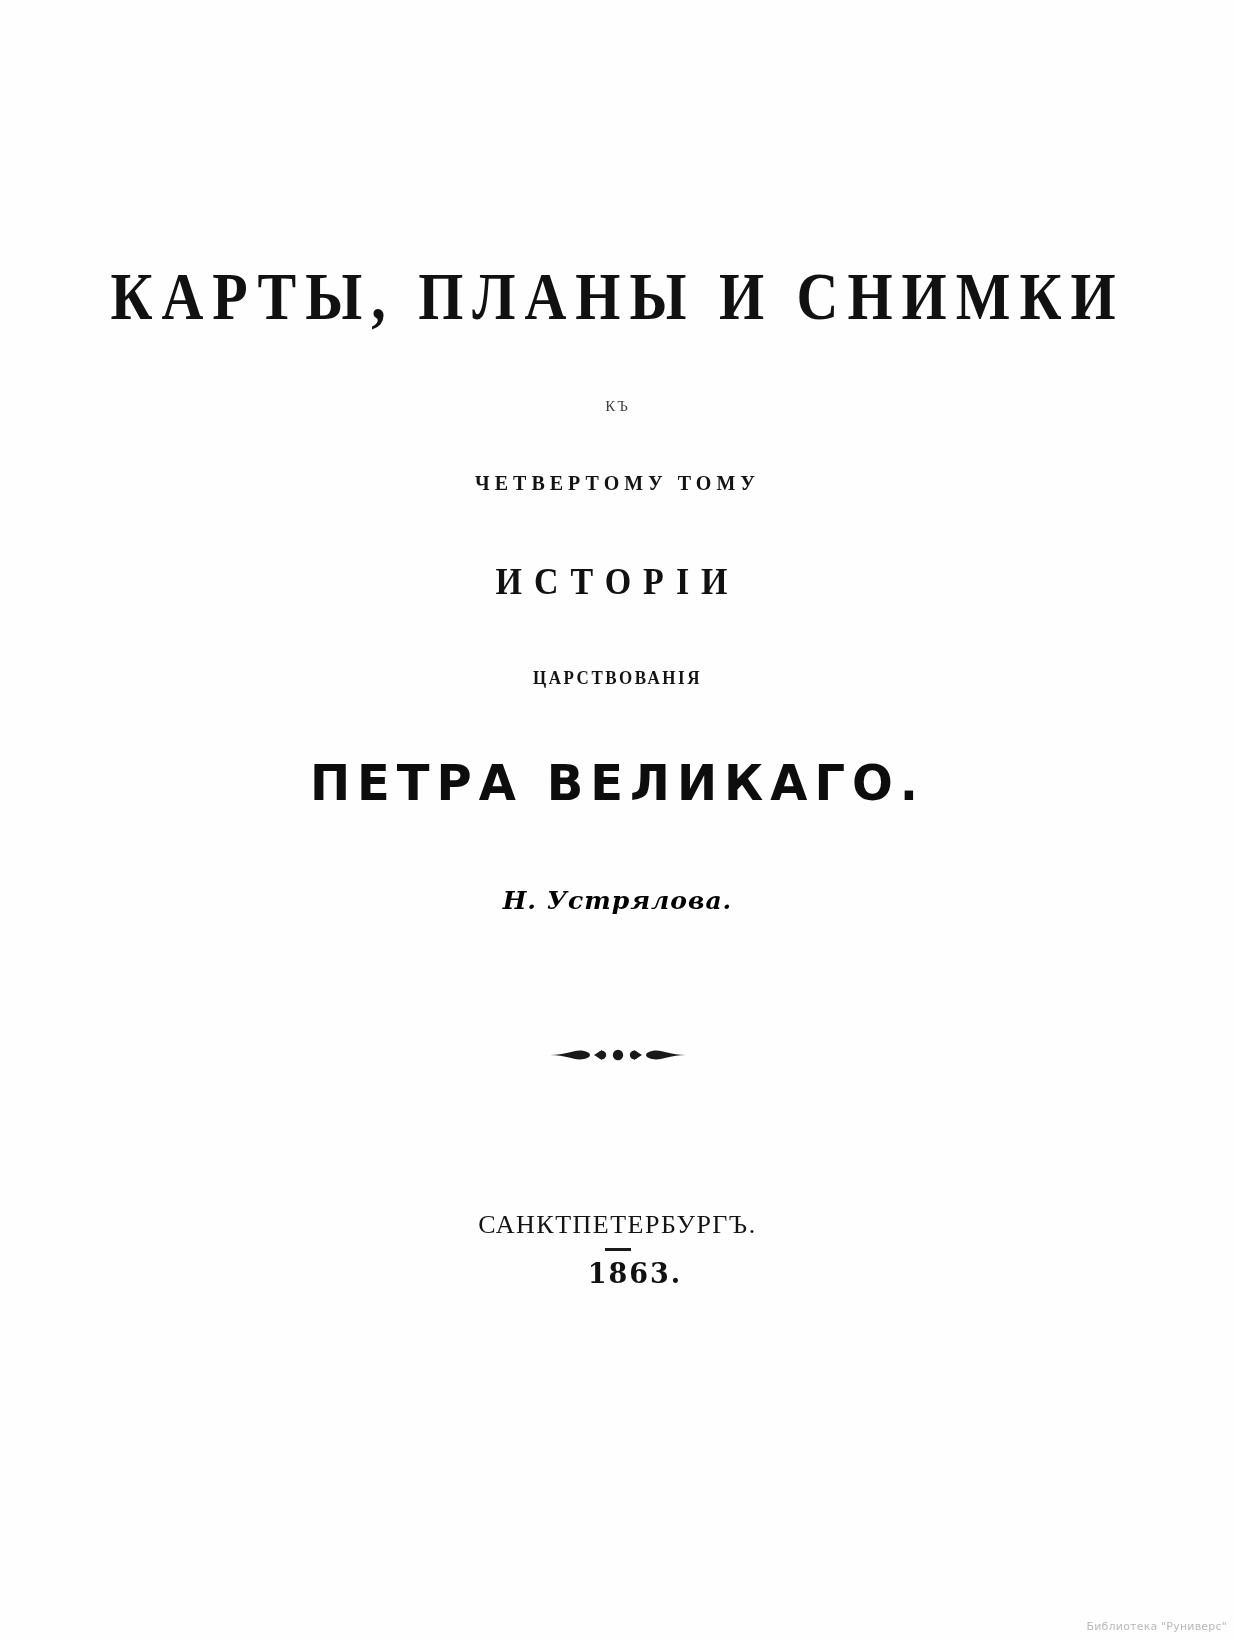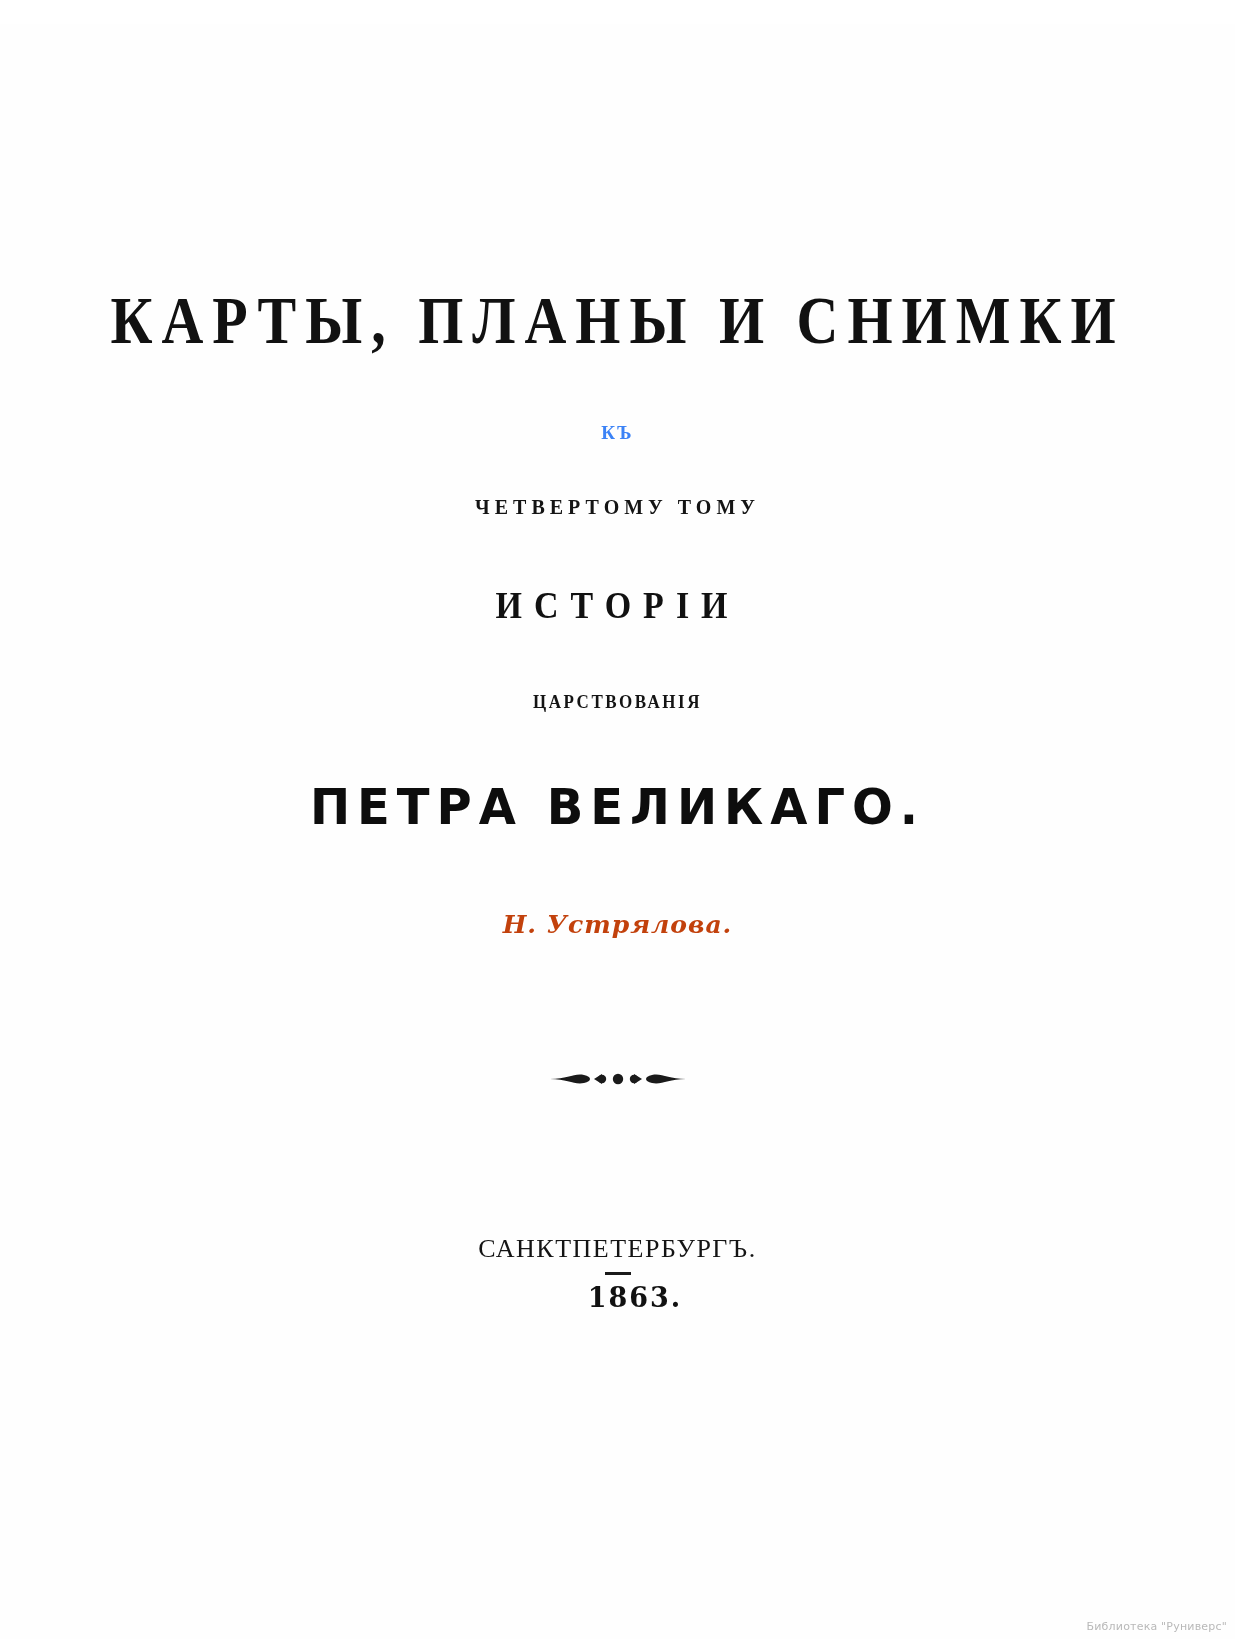--- a/index.html
+++ b/index.html
@@ -12,21 +12,20 @@
     height: 1639px;
     position: relative;
     font-family: "Liberation Serif", serif;
     color: #1a1a1a;
     overflow: hidden;
   }
   .page {
     position: absolute;
     inset: 0;
     background: #fefefe;
-    margin-top: 24px;
   }
   .content {
     position: absolute;
     left: 0;
     right: 0;
     top: 0;
     text-align: center;
   }
 
   .title-main {
@@ -42,25 +41,25 @@
     text-align: center;
     transform: scaleY(1.16);
     transform-origin: center top;
   }
 
   .line-k {
     position: absolute;
     top: 398px;
     left: 0;
     right: 0;
-    font-size: 19px;
-    font-weight: 700;
+    font-size: 15px;
+    font-weight: 400;
     letter-spacing: 2px;
     text-align: center;
-    color: #3b82f6;
+    color: #404040;
   }
 
   .line-volume {
     position: absolute;
     top: 472px;
     left: 0;
     right: 0;
     font-size: 20px;
     font-weight: 700;
     letter-spacing: 5px;
@@ -113,21 +112,21 @@
     position: absolute;
     top: 886px;
     left: 0;
     right: 0;
     font-family: "DejaVu Serif", serif;
     font-size: 25px;
     font-style: italic;
     font-weight: 700;
     letter-spacing: 1px;
     text-align: center;
-    color: #c2410c;
+    color: #000000;
   }
 
   .ornament {
     position: absolute;
     top: 1045px;
     left: 0;
     right: 0;
     text-align: center;
     height: 30px;
   }

